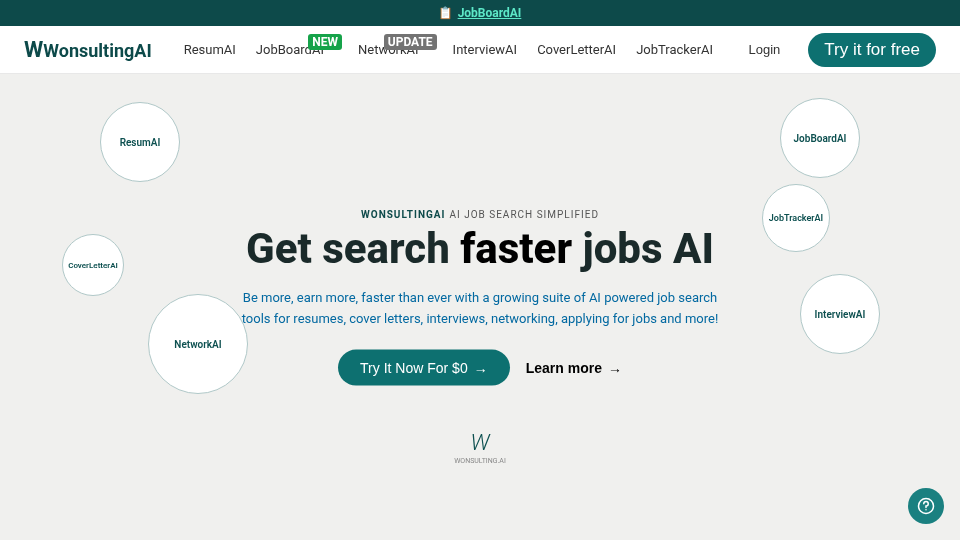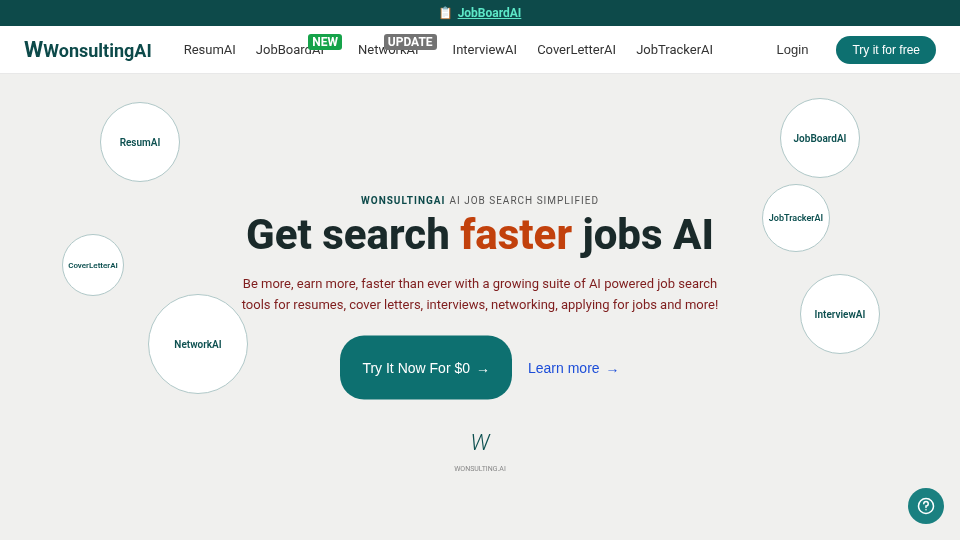--- a/index.html
+++ b/index.html
@@ -88,21 +88,21 @@
       background: none;
       border: none;
       cursor: pointer;
     }
     .try-btn {
       background: #0d7070;
       color: #fff;
       border: none;
       border-radius: 20px;
       padding: 7px 16px;
-      font-size: 12px;
+      font-size: 17px;
       cursor: pointer;
       font-weight: 500;
     }
 
     
     .main {
       position: relative;
       width: 100%;
       height: calc(540px - 26px - 48px);
       overflow: hidden;
@@ -135,57 +135,58 @@
       font-size: 10px;
     }
     .hero-title {
       font-size: 42px;
       font-weight: 800;
       color: #1a2a2a;
       line-height: 1.1;
       margin-bottom: 16px;
     }
     .hero-title .faster {
-      color: #c2410c;
+      color: #000000;
       text-align: center;
     }
     .hero-subtitle {
       font-size: 13px;
-      color: #7f1d1d;
+      color: #0369a1;
       line-height: 1.6;
       margin-bottom: 20px;
     }
     .hero-buttons {
       display: flex;
       align-items: center;
       justify-content: center;
       gap: 16px;
     }
     .cta-primary {
       background: #0d7070;
       color: #fff;
       border: none;
       border-radius: 24px;
-      padding: 24px 22px;
+      padding: 10px 22px;
       font-size: 14px;
       cursor: pointer;
       font-weight: 500;
       display: flex;
       align-items: center;
       gap: 6px;
     }
     .cta-secondary {
       background: none;
       border: none;
-      color: #1d4ed8;
+      color: #000000;
       font-size: 14px;
       cursor: pointer;
       display: flex;
       align-items: center;
       gap: 6px;
+      font-weight: bold;
     }
     .arrow {
       font-size: 14px;
     }
 
     
     .float-circle {
       position: absolute;
       border-radius: 50%;
       border: 1.5px solid #b0c8c8;
@@ -232,21 +233,21 @@
     }
     .wonsulting-w {
       color: #0d5050;
       font-size: 22px;
       font-weight: 300;
       font-style: italic;
     }
     .wonsulting-label {
       font-size: 7px;
       color: #888;
-      margin-top: 10px;
+      margin-top: 2px;
     }
 
     
     .help-btn {
       position: absolute;
       bottom: 16px;
       right: 16px;
       width: 36px;
       height: 36px;
       background: #1a8080;

